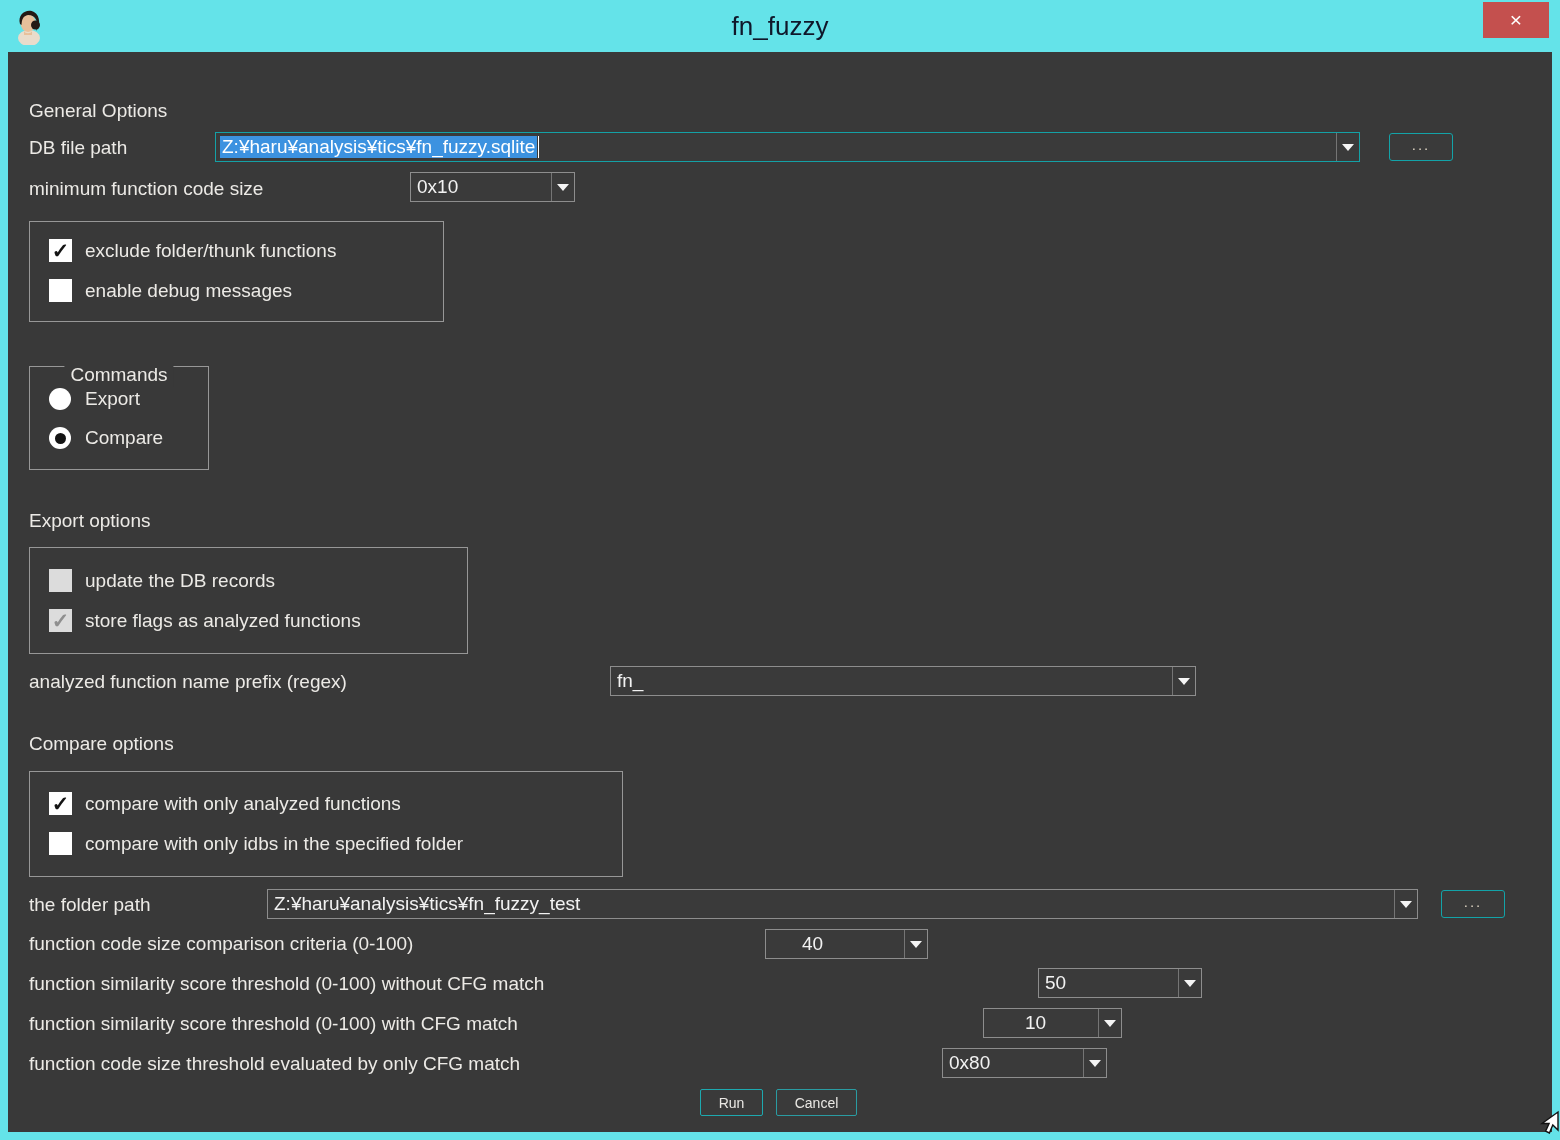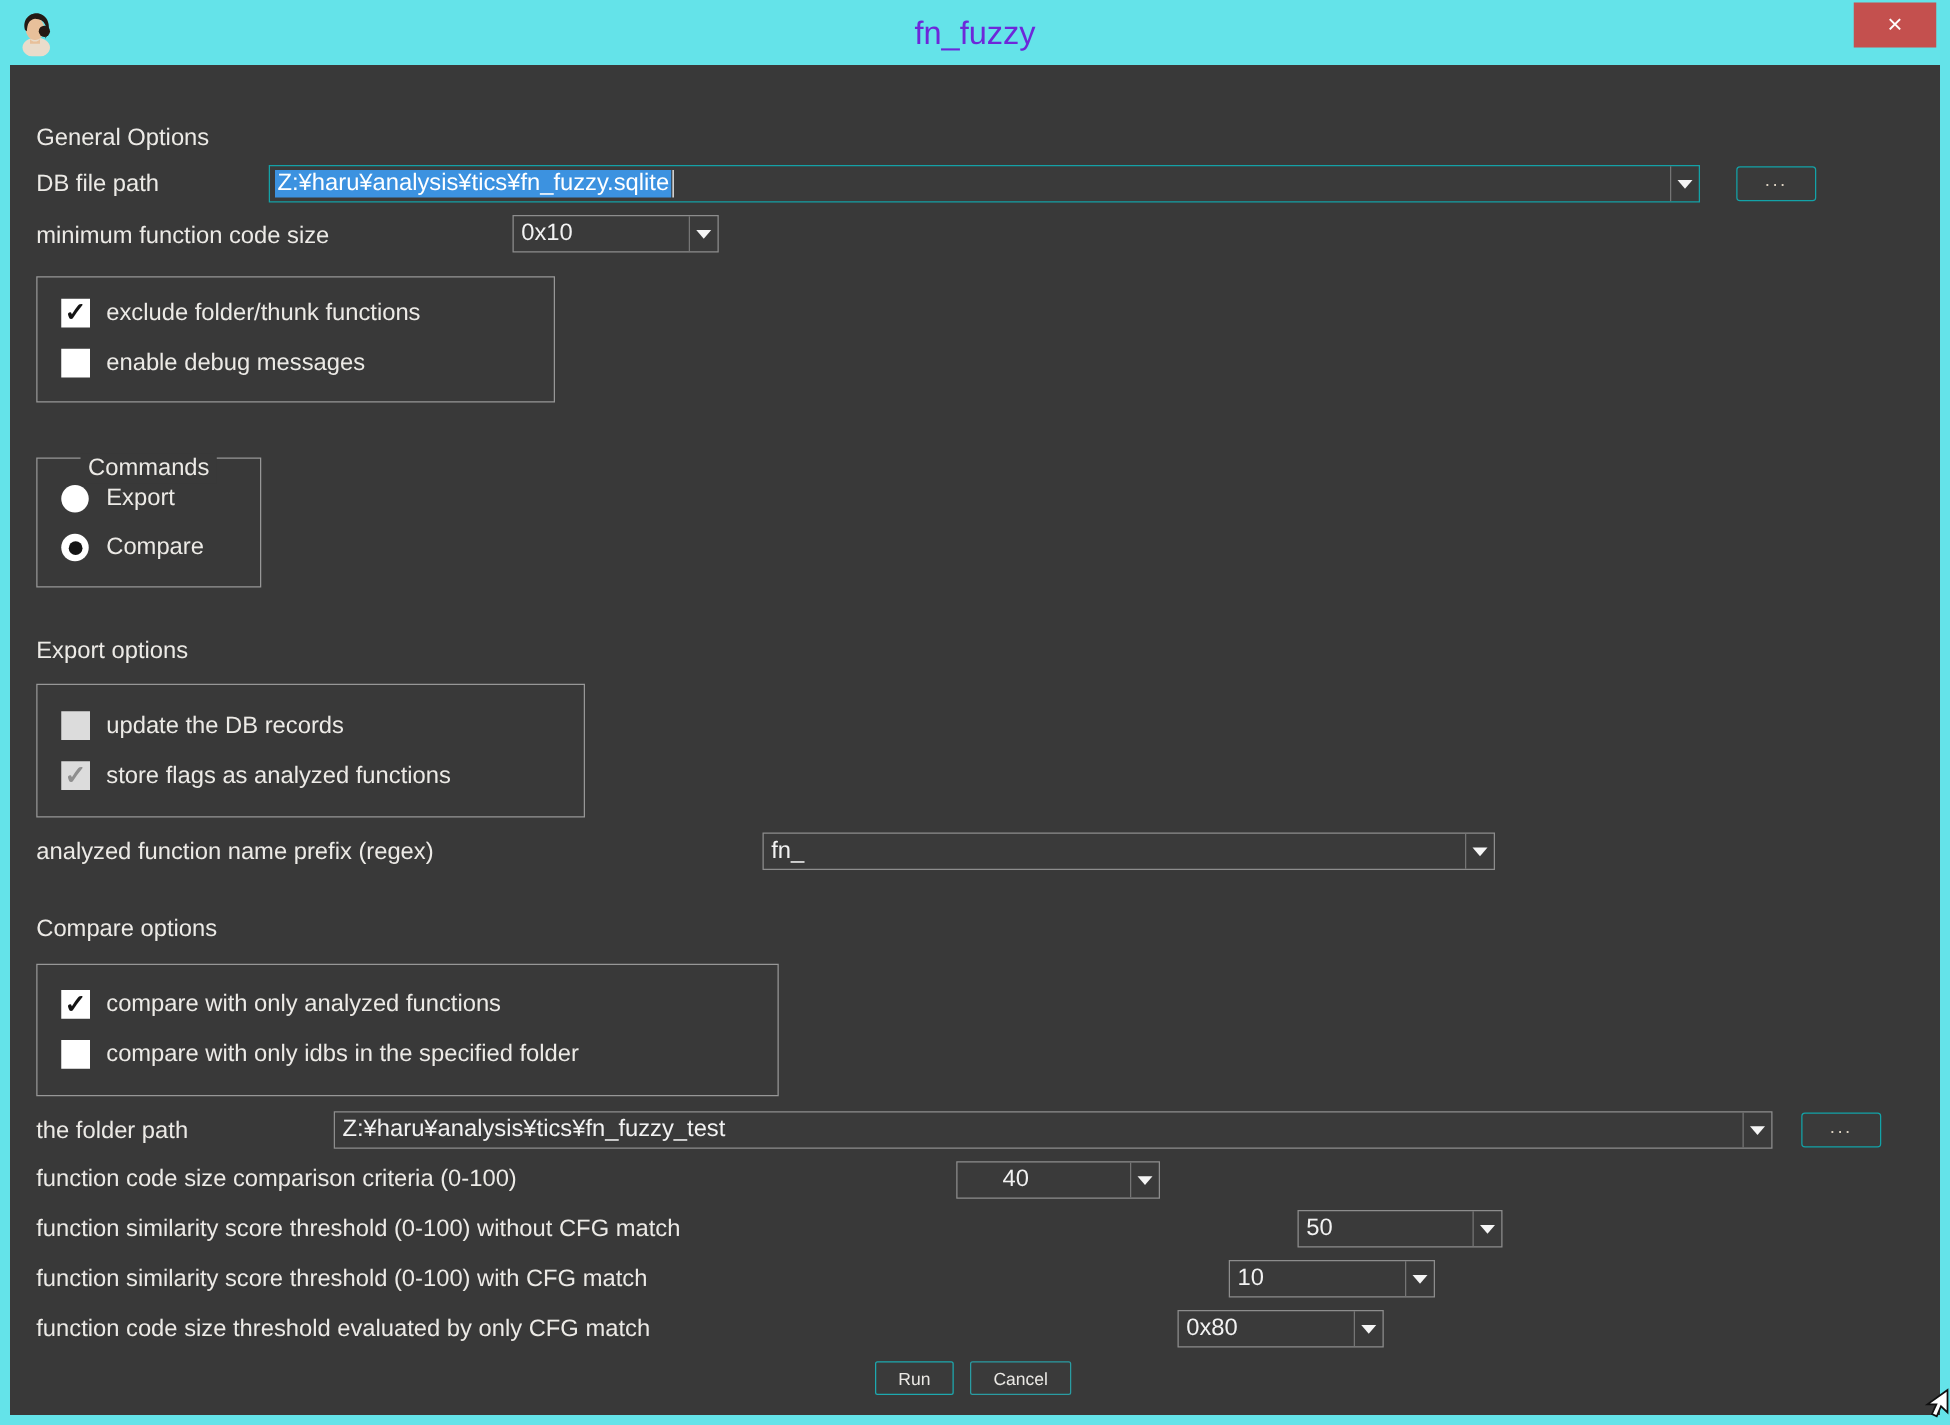--- a/index.html
+++ b/index.html
@@ -2,21 +2,21 @@
 <html><head>
 <meta charset="utf-8">
 <style>
   * { margin:0; padding:0; box-sizing:border-box; }
   html,body { width:1560px; height:1140px; overflow:hidden; }
   body { font-family:"Liberation Sans", sans-serif; position:relative; background:#64e3e9; }
 
   
   .titlebar { position:absolute; left:0; top:0; width:1560px; height:52px; background:#64e3e9; }
   .win-title { position:absolute; left:0; top:11px; width:1560px; text-align:center;
-               font-size:26px; color:#6d28d9; }
+               font-size:26px; color:#0f172a; }
   .app-icon { position:absolute; left:14px; top:7px; width:30px; height:38px; }
   .close-btn { position:absolute; left:1483px; top:2px; width:66px; height:36px;
                background:#c4504e; color:#fff; display:flex; align-items:center;
                justify-content:center; font-size:21px; cursor:default; }
   .content { position:absolute; left:8px; top:52px; width:1544px; height:1080px; background:#393939; }
 
   
   .lbl { position:absolute; font-size:19px; line-height:24px; color:#eceae6; white-space:nowrap; }
 
   
@@ -192,21 +192,21 @@
 
 <div class="lbl" style="left:29px;top:972px;">function similarity score threshold (0-100) without CFG match</div>
 <div class="combo" style="left:1038px;top:968px;width:164px;">
   <span class="combo-value">50</span>
   <span class="combo-arrow-zone">
     <span class="tri"></span>
   </span>
 </div>
 
 <div class="lbl" style="left:29px;top:1012px;">function similarity score threshold (0-100) with CFG match</div>
-<div class="combo" style="left:983px;top:1008px;width:165px;">
+<div class="combo" style="left:983px;top:1008px;width:139px;padding-left:35px;">
   <span class="combo-value">10</span>
   <span class="combo-arrow-zone">
     <span class="tri"></span>
   </span>
 </div>
 
 <div class="lbl" style="left:29px;top:1052px;">function code size threshold evaluated by only CFG match</div>
 <div class="combo" style="left:942px;top:1048px;width:165px;">
   <span class="combo-value">0x80</span>
   <span class="combo-arrow-zone">

